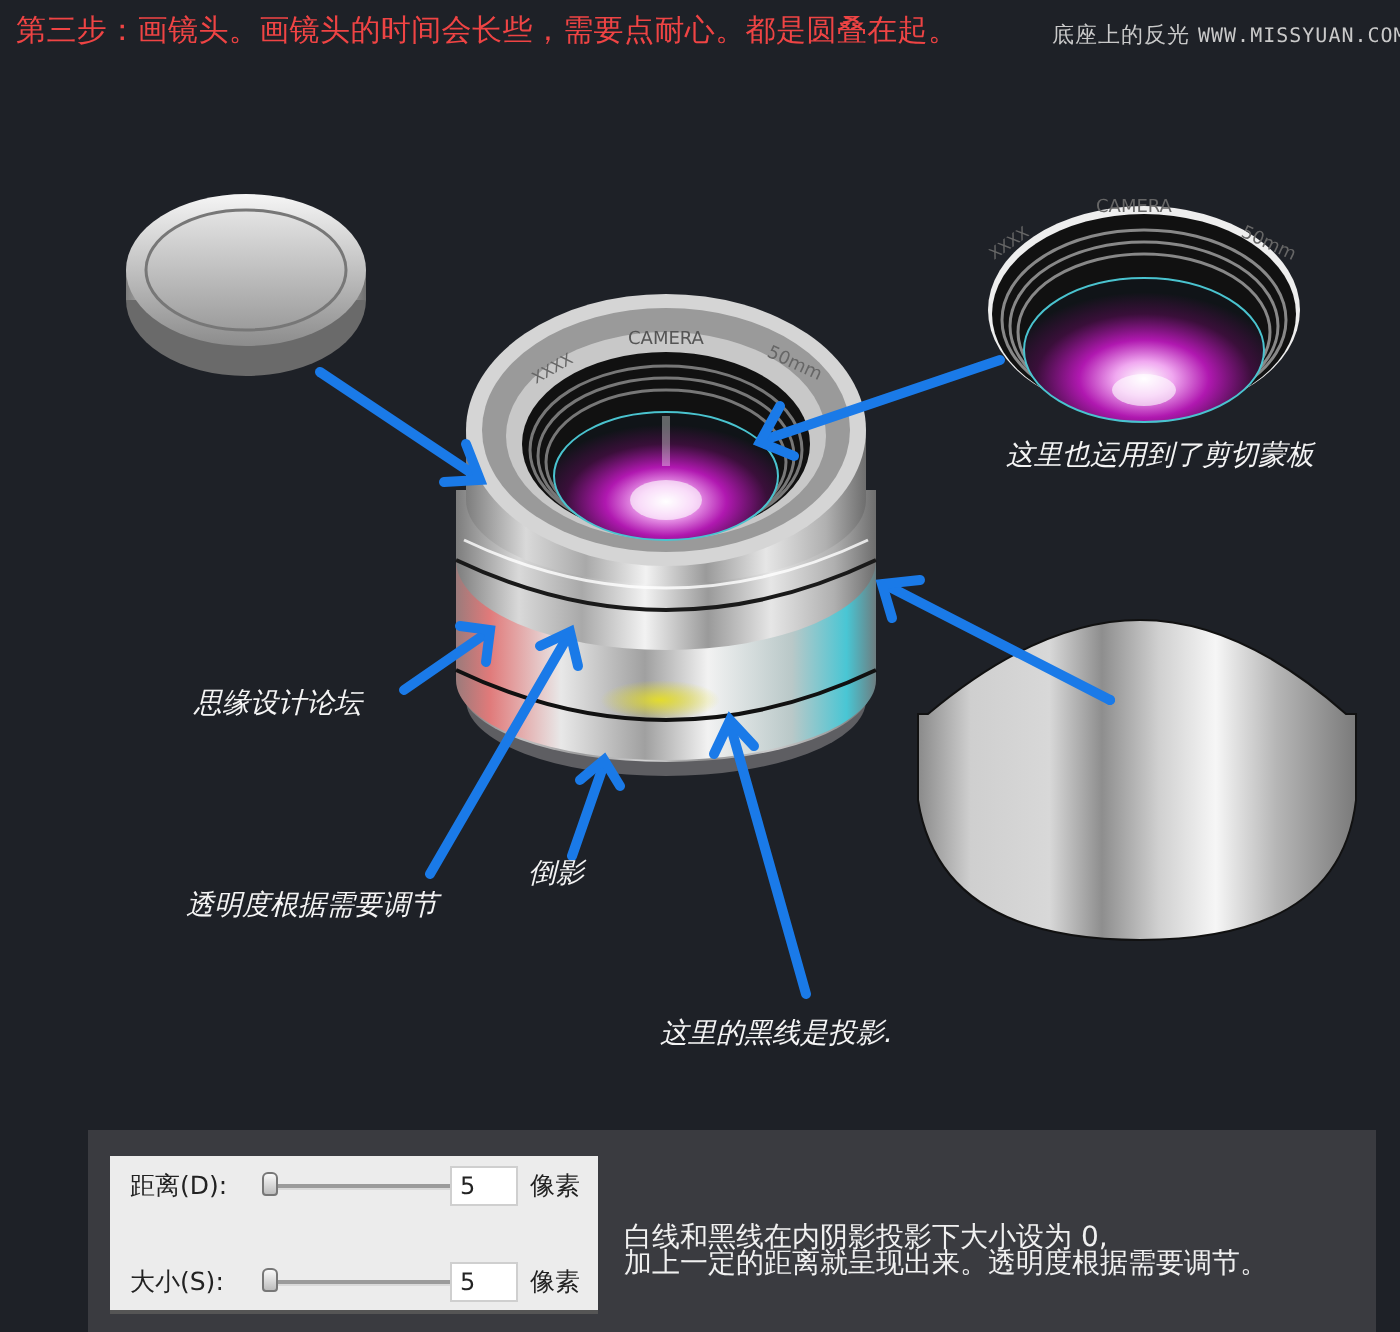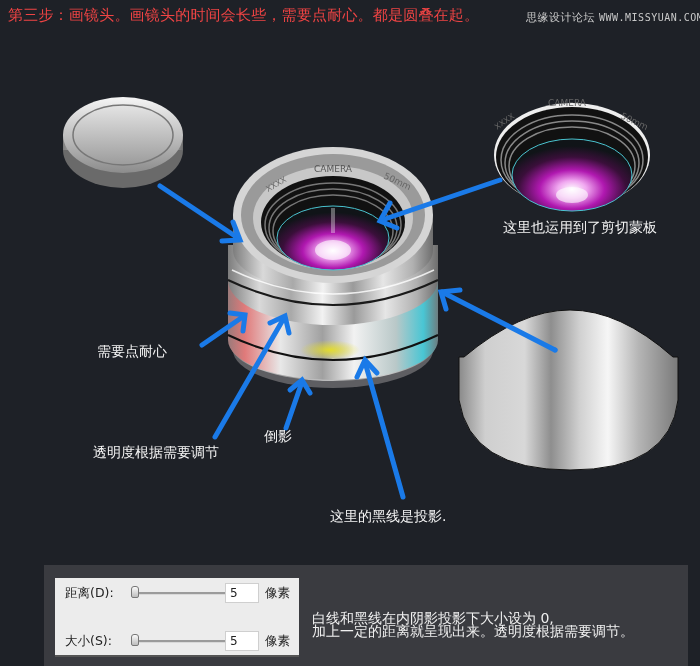--- a/index.html
+++ b/index.html
@@ -4,37 +4,37 @@
 <style>
   html, body { margin:0; padding:0; }
   body {
     width:700px; height:666px; background:#1e2127; position:relative; overflow:hidden;
     font-family: "DejaVu Sans", "Liberation Sans", sans-serif; color:#f2f2f2;
   }
   .title { position:absolute; left:8px; top:6px; font-size:15px; color:#ef4444; letter-spacing:0.2px; }
   .watermark { position:absolute; left:526px; top:10px; font-size:11px; color:#c9c9c9; letter-spacing:0.5px; white-space:nowrap; }
   .watermark .wm-url { font-family:"DejaVu Sans Mono", monospace; font-size:10px; margin-left:4px; }
   svg.art { position:absolute; left:0; top:0; }
-  .label { position:absolute; font-size:14px; color:#f4f4f4; white-space:nowrap; }
+  .label { position:absolute; font-size:14px; color:#f4f4f4; white-space:nowrap;font-style:italic; }
   .panel { position:absolute; left:44px; top:565px; width:644px; height:106px; background:#3a3b40; }
   .settings { position:absolute; left:11px; top:13px; width:244px; height:79px; background:#ececec; border-bottom:2px solid #555; box-sizing:border-box; }
   .srow { position:absolute; left:0; width:244px; height:22px; font-size:12.5px; color:#222; }
   .srow .slabel { position:absolute; left:10px; top:3px; }
   .srow .track { position:absolute; left:78px; top:10px; width:96px; height:2px; background:#9b9b9b; border-bottom:1px solid #d9d9d9; }
   .srow .thumb { position:absolute; top:4px; width:8px; height:12px; background:linear-gradient(#fafafa,#bdbdbd); border:1px solid #777; border-radius:3px 3px 2px 2px; box-sizing:border-box; }
   .srow .val { position:absolute; left:170px; top:1px; width:34px; height:20px; background:#fff; border:1px solid #cfcfcf; box-sizing:border-box; padding-left:4px; line-height:18px; font-size:12px; }
   .srow .unit { position:absolute; left:210px; top:3px; }
   .note { position:absolute; left:268px; font-size:14px; color:#f0f0f0; white-space:nowrap; }
 </style>
 </head>
 <body>
 
 <div class="title">第三步：画镜头。画镜头的时间会长些，需要点耐心。都是圆叠在起。</div>
 <div class="watermark">
-  <span>思缘设计论坛</span><span class="wm-url">WWW.MISSYUAN.COM</span>
+  <span>底座上的反光</span><span class="wm-url">WWW.MISSYUAN.COM</span>
 </div>
 
 <svg class="art" width="700" height="560" viewBox="0 0 700 560">
   <defs>
     <linearGradient id="metalH" x1="0" x2="1" y1="0" y2="0">
       <stop offset="0" stop-color="#7d7d7d"></stop>
       <stop offset="0.15" stop-color="#d9d9d9"></stop>
       <stop offset="0.3" stop-color="#a9a9a9"></stop>
       <stop offset="0.45" stop-color="#f2f2f2"></stop>
       <stop offset="0.6" stop-color="#9a9a9a"></stop>
@@ -168,21 +168,21 @@
       </g>
     <g>
         <line x1="403" y1="497" x2="365" y2="362"></line>
         <polyline points="357,377 365,360 377,373"></polyline>
       </g>
     <line x1="555" y1="350" x2="555" y2="350"></line>
   </g>
 </svg>
 
 <div class="label" style="left:503px; top:219px;">这里也运用到了剪切蒙板</div>
-<div class="label" style="left:97px; top:343px;">需要点耐心</div>
+<div class="label" style="left:97px; top:343px;">思缘设计论坛</div>
 <div class="label" style="left:264px; top:428px;">倒影</div>
 <div class="label" style="left:93px; top:444px;">透明度根据需要调节</div>
 <div class="label" style="left:330px; top:508px;">这里的黑线是投影.</div>
 
 <div class="panel">
   <div class="settings">
     <div class="srow" style="top:4px;">
       <span class="slabel">距离(D):</span>
       <div class="track"></div>
       <div class="thumb" style="left:76px;"></div>

